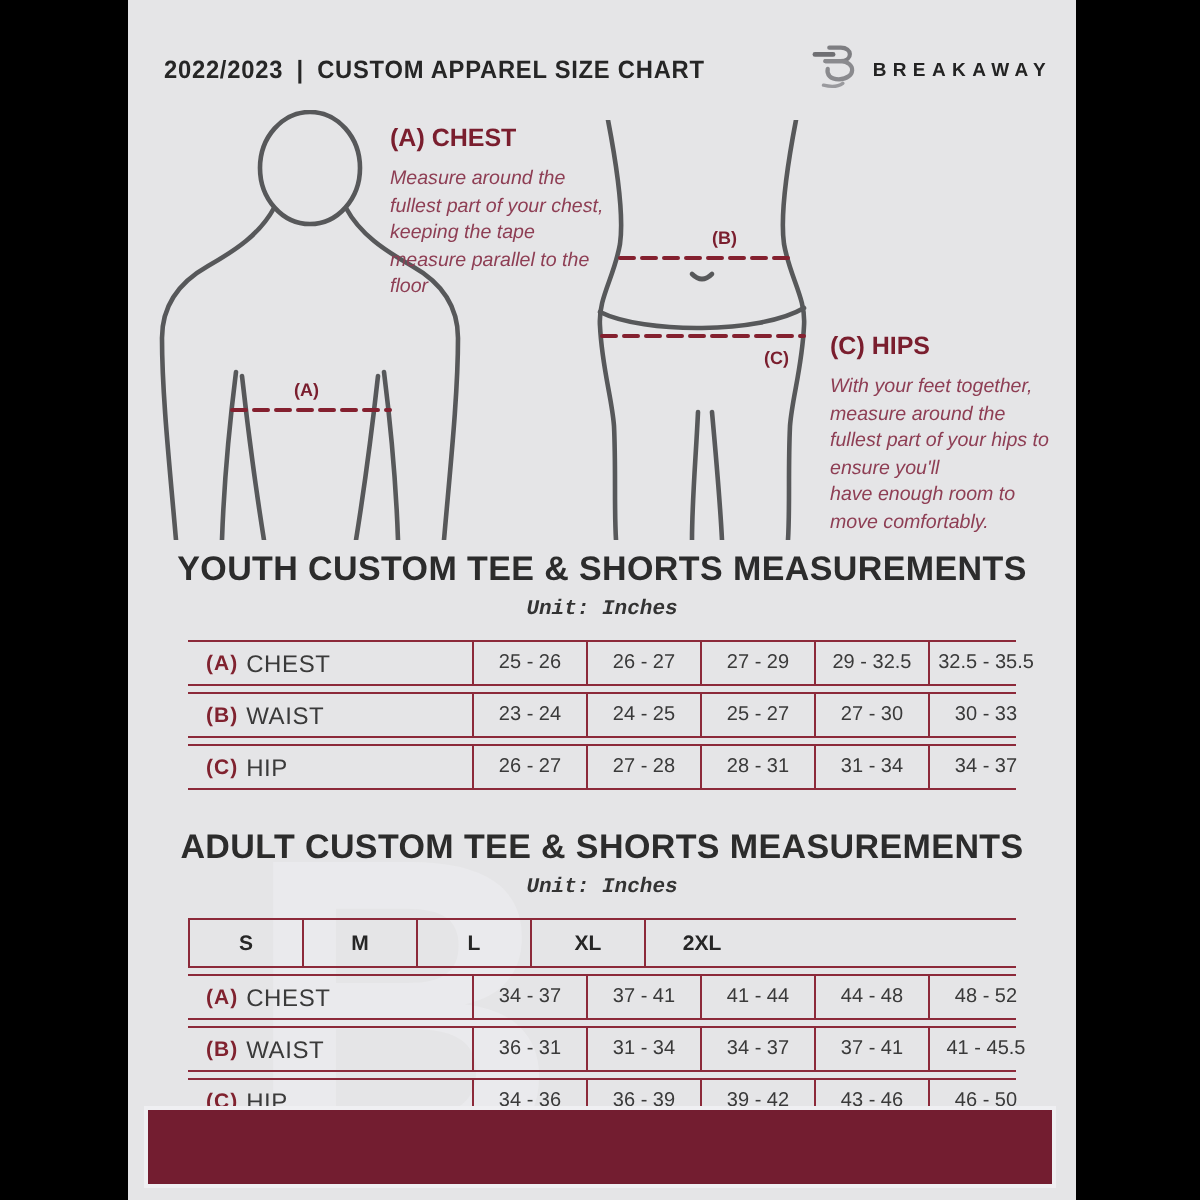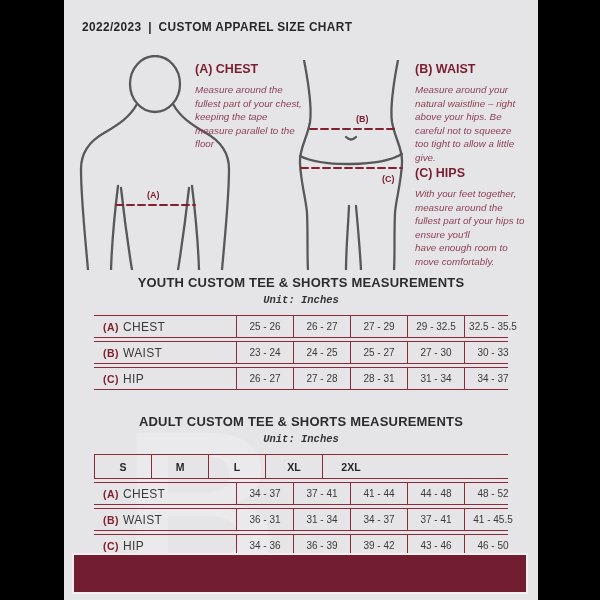--- a/index.html
+++ b/index.html
@@ -24,21 +24,21 @@
   .fig{position:absolute;}
   .fig svg path,.fig svg ellipse,.fig svg line{fill:none;stroke-linecap:round;}
   .outline{stroke:#57585A;stroke-width:2.3;}
   .dash{stroke:#84202F;stroke-width:2;stroke-dasharray:7 4;}
   .svg-label{font-family:"Liberation Sans",sans-serif;font-size:9px;font-weight:bold;fill:#7A1E2E;}
   .mblock{position:absolute;}
   .mh{font-weight:bold;font-size:12.5px;color:#7A1E2E;margin:0 0 7px 0;}
   .mp{font-style:italic;font-size:9.8px;line-height:1.38;color:#8E3E54;margin:0;white-space:pre-line;}
   
   .sec{position:absolute;left:0;right:0;z-index:1;}
-  .sec-title{text-align:center;font-weight:bold;font-size:13px;color:#2C2C2C;letter-spacing:.2px;}
+  .sec-title{text-align:center;font-weight:bold;font-size:17px;color:#2C2C2C;letter-spacing:.2px;}
   .sec-unit{text-align:center;font-style:italic;font-weight:bold;font-size:10.5px;color:#333;margin-top:4px;font-family:Liberation Mono, monospace;}
   .tbl{width:414px;margin:9px auto 0;}
   .trow{display:flex;border-top:1.5px solid #8C2A3A;border-bottom:1.5px solid #8C2A3A;margin-bottom:3px;}
   .tc{flex:0 0 56px;display:flex;align-items:center;justify-content:center;
       height:21px;border-left:1px solid #8C2A3A;font-size:10px;color:#3A3A3A;}
   .tc.first{flex:0 0 133px;border-left:none;justify-content:flex-start;padding-left:9px;letter-spacing:.5px;}
   .hrow .tc{height:23px;}
   .hrow .tc.sz{font-weight:bold;color:#262626;font-size:10.5px;}
   .rk{color:#80222F;font-weight:bold;margin-right:4px;font-size:10.5px;}
   .rl{color:#3A3A3A;font-size:12px;letter-spacing:.3px;}
@@ -50,20 +50,31 @@
               background:#731D30;border:2px solid #EFEFF2;z-index:2;}
 </style>
 </head>
 <body>
 
 <div class="card">
 
   <div class="hdr">
     <div class="hdr-title">
       <span>2022/2023</span><span class="sep">|</span><span>CUSTOM APPAREL SIZE CHART</span>
+    </div>
+    <div class="brand">
+      <span>
+        <svg width="25" height="25" viewBox="0 0 26 26">
+          <path d="M9 4 L15 4 C21 4 21.5 10.5 15 11 L7 11" fill="none" stroke="#7E7E82" stroke-width="2.2" stroke-linecap="round"></path>
+          <path d="M7 11 L15 11 C23 11.5 23 20 14 20.5 C9.5 20.5 7.5 18 8.2 15" fill="none" stroke="#8A8A8E" stroke-width="2.2" stroke-linecap="round"></path>
+          <path d="M1.5 7.5 L11 7.5" fill="none" stroke="#6F6F73" stroke-width="2.4" stroke-linecap="round"></path>
+          <path d="M6 23.5 C10 24.5 14 24 16 22.5" fill="none" stroke="#9A9A9E" stroke-width="1.8" stroke-linecap="round"></path>
+        </svg>
+      </span>
+      <span class="brand-name">BREAKAWAY</span>
     </div>
   </div>
 
   <div class="diagram">
 
     <div class="fig" style="left:10px;top:55px;">
       <svg width="160" height="215" viewBox="0 0 160 215">
         <ellipse class="outline" cx="81" cy="29" rx="25" ry="28"></ellipse>
         <path class="outline" d="M63 49 C56 62 44 70 30 78 C14 87 7 99 7 114 C7 143 11 180 14 215"></path>
         <path class="outline" d="M99 49 C106 62 118 70 132 78 C148 87 155 99 155 114 C155 143 151 180 148 215"></path>
@@ -89,24 +100,20 @@
         <path class="outline" d="M62 77 Q67 82 72 77"></path>
         <path class="outline" d="M65 146 C64 168 62 190 62 210"></path>
         <path class="outline" d="M72 146 C74 168 76 190 77 210"></path>
         <line class="dash" x1="26" y1="69" x2="113" y2="69"></line>
         <text class="svg-label" x="72" y="62">(B)</text>
         <line class="dash" x1="17" y1="108" x2="118" y2="108"></line>
         <text class="svg-label" x="98" y="122">(C)</text>
       </svg>
     </div>
 
-    <div class="mblock" style="left:351px;top:62px;width:112px;">
-      <p class="mh">(B) WAIST</p>
-      <p class="mp">Measure around your natural waistline – right above your hips. Be careful not to squeeze too tight to allow a little give.</p>
-    </div>
 
     <div class="mblock" style="left:351px;top:166px;width:112px;">
       <p class="mh">(C) HIPS</p>
       <p class="mp">With your feet together, measure around the fullest part of your hips to ensure you'll
 have enough room to move comfortably.</p>
     </div>
   </div>
 
   <div class="watermark">B</div>
 

